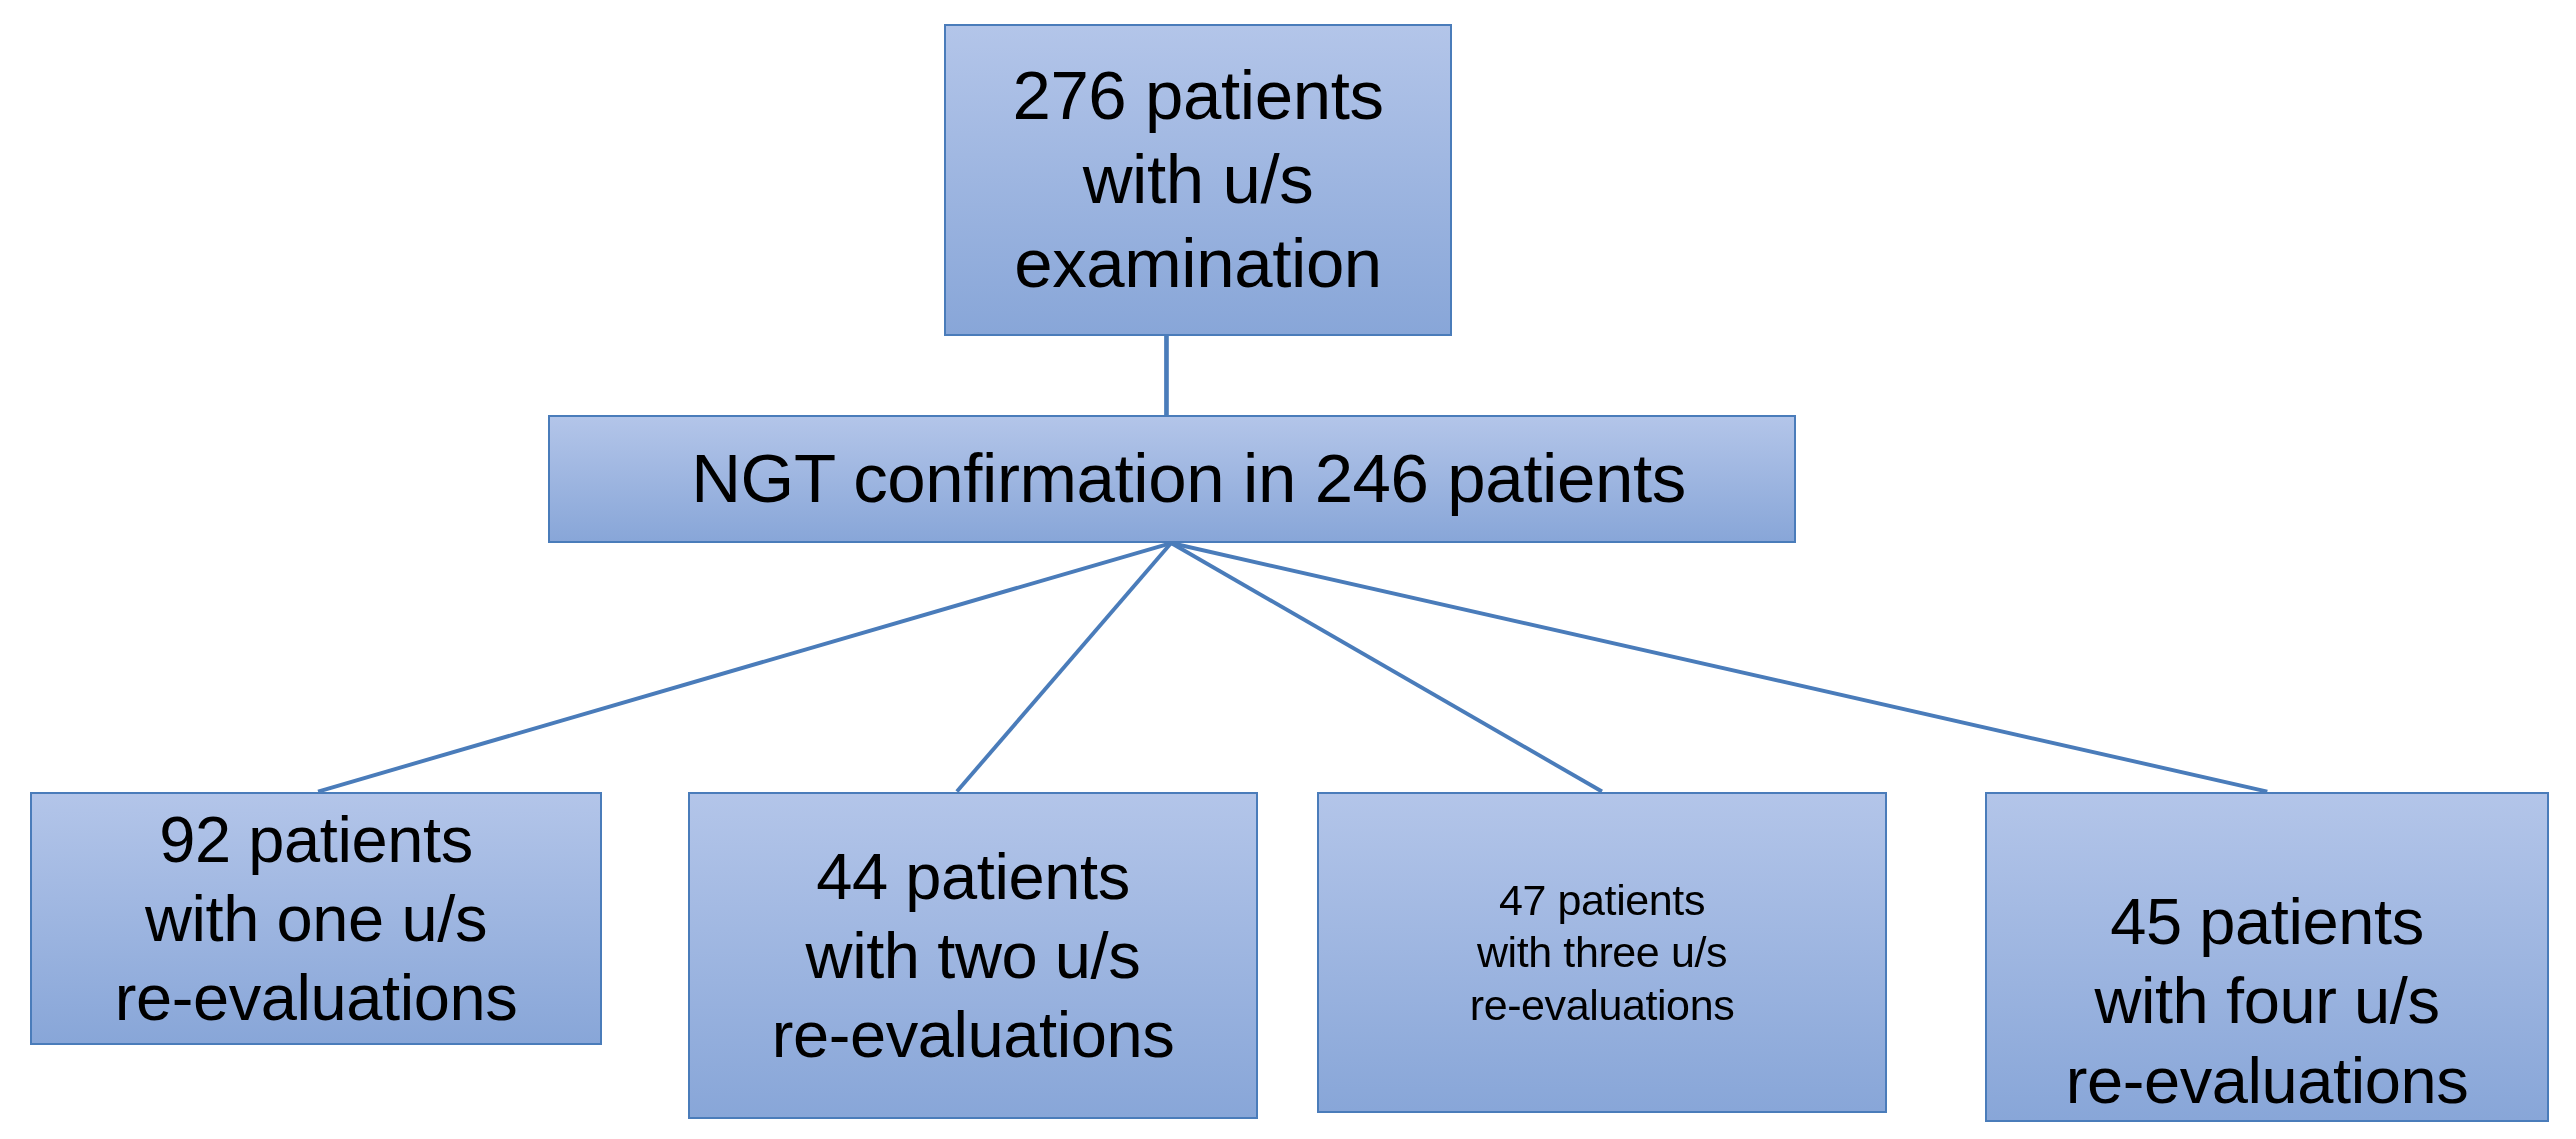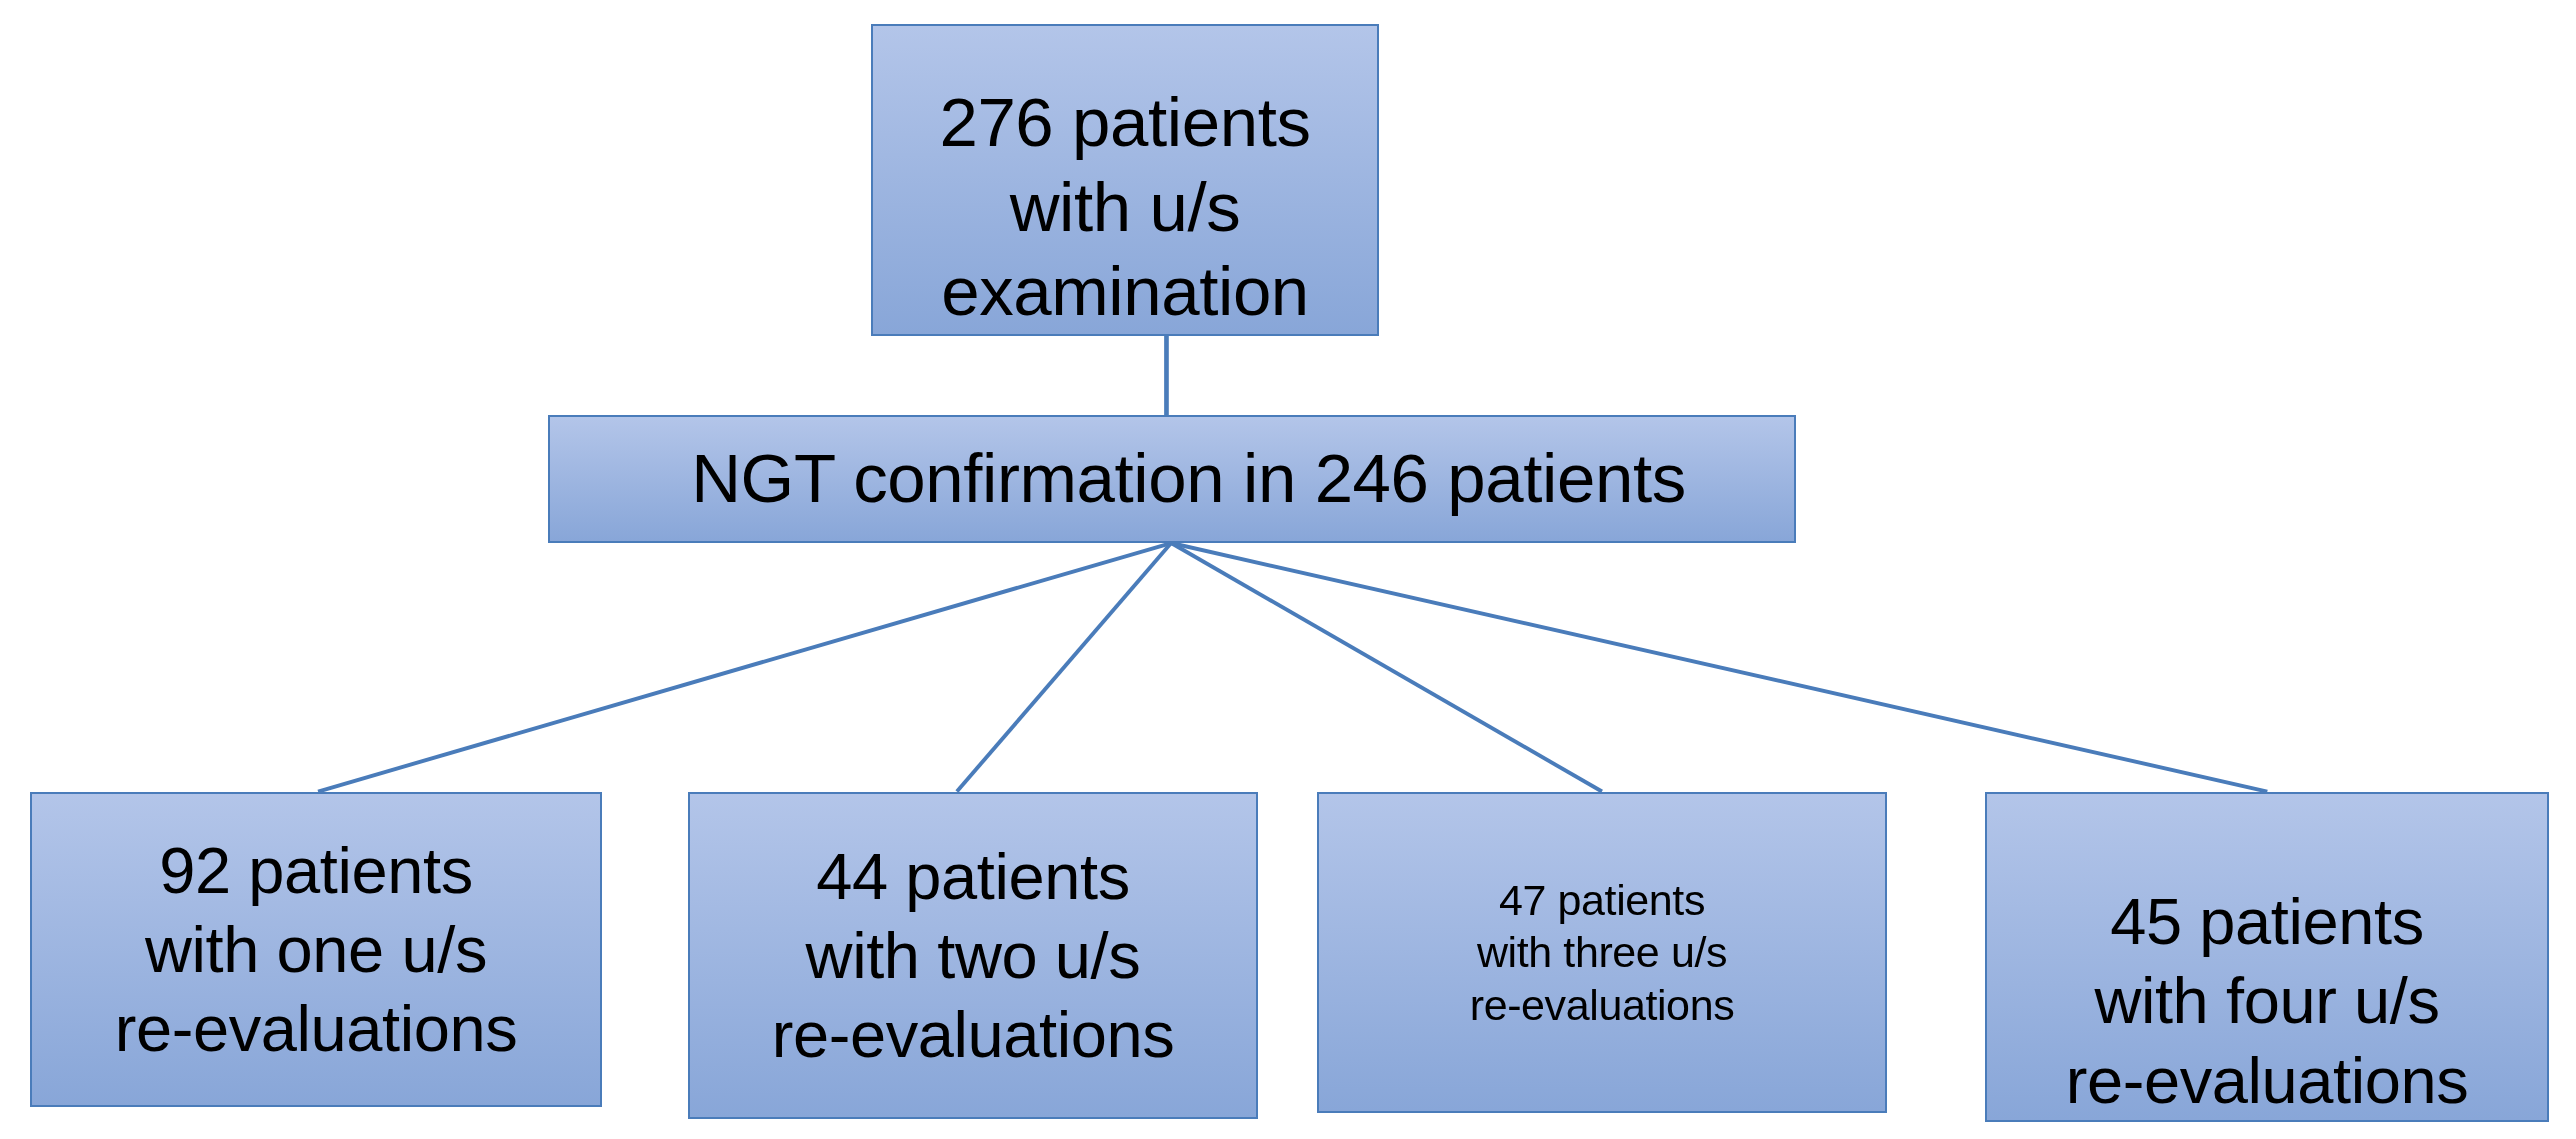--- a/index.html
+++ b/index.html
@@ -45,41 +45,40 @@
   .node-text {
     display: block;
     width: 100%;
     white-space: pre-line;
     padding: 0 6.2px;
     box-sizing: border-box;
   }
 
   
   #node-root {
-    left: 871px;
+    left: 944px;
     top: 24px;
     width: 508px;
     height: 312px;
     font-size: 69px;
-    align-items: flex-end;
   }
   
   #node-confirmation {
     left: 548px;
     top: 415px;
     width: 1248px;
     height: 128px;
     font-size: 69px;
   }
   
   #node-leaf-1 {
     left: 30px;
     top: 792px;
     width: 572px;
-    height: 315px;
+    height: 253px;
     font-size: 65px;
   }
   #node-leaf-2 {
     left: 672px;
     top: 792px;
     width: 570px;
     height: 327px;
     font-size: 65px;
     margin-left: 16px;
   }

